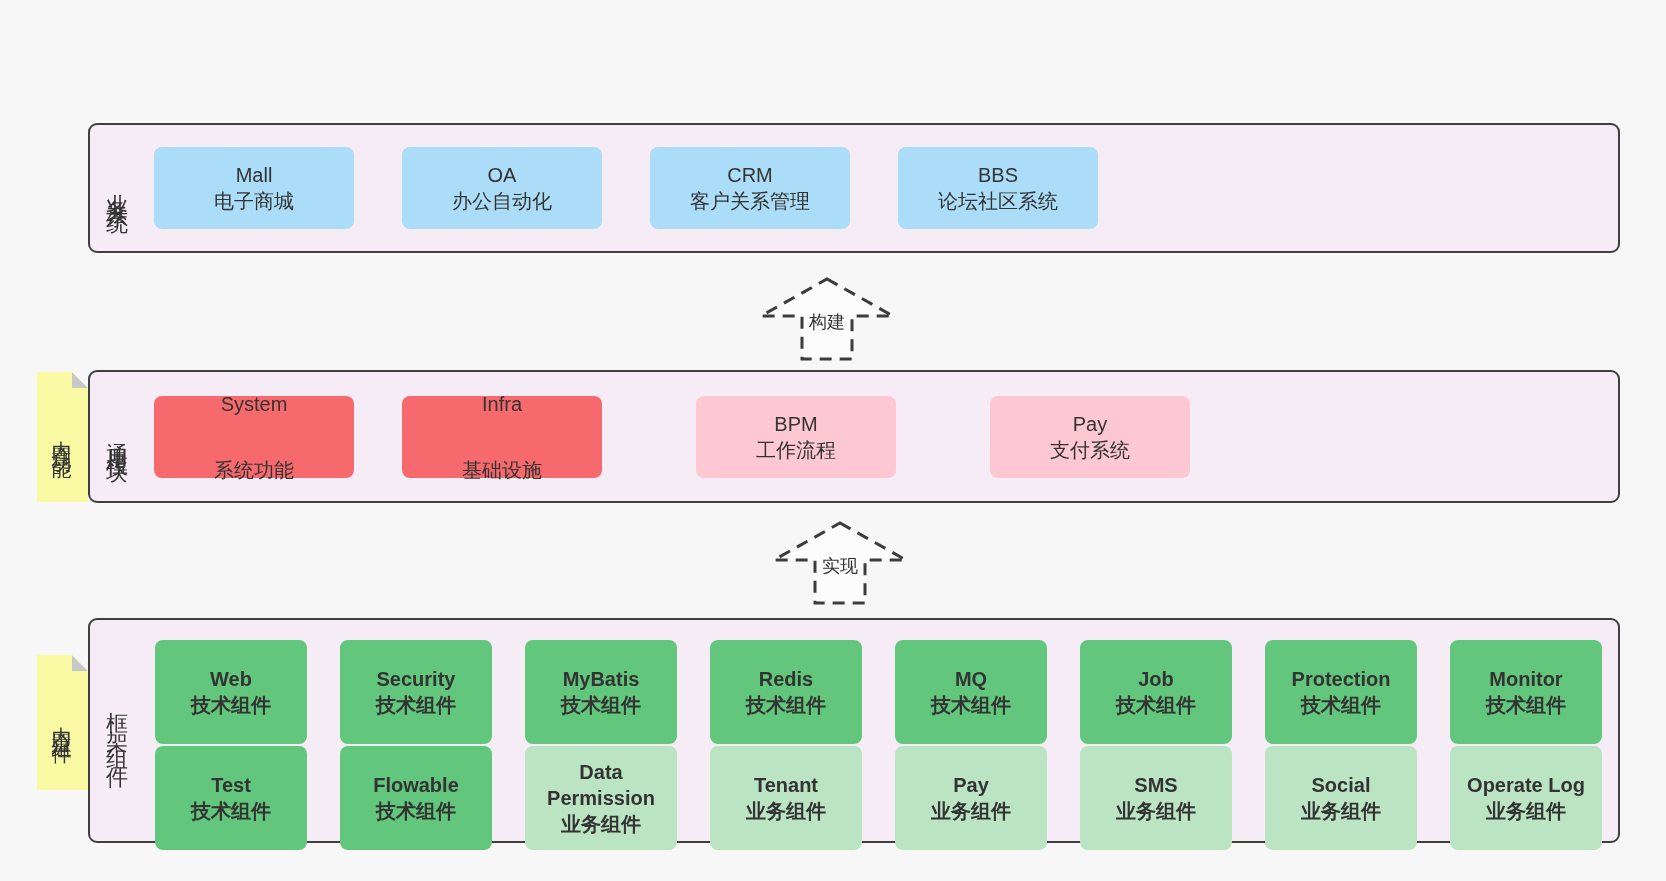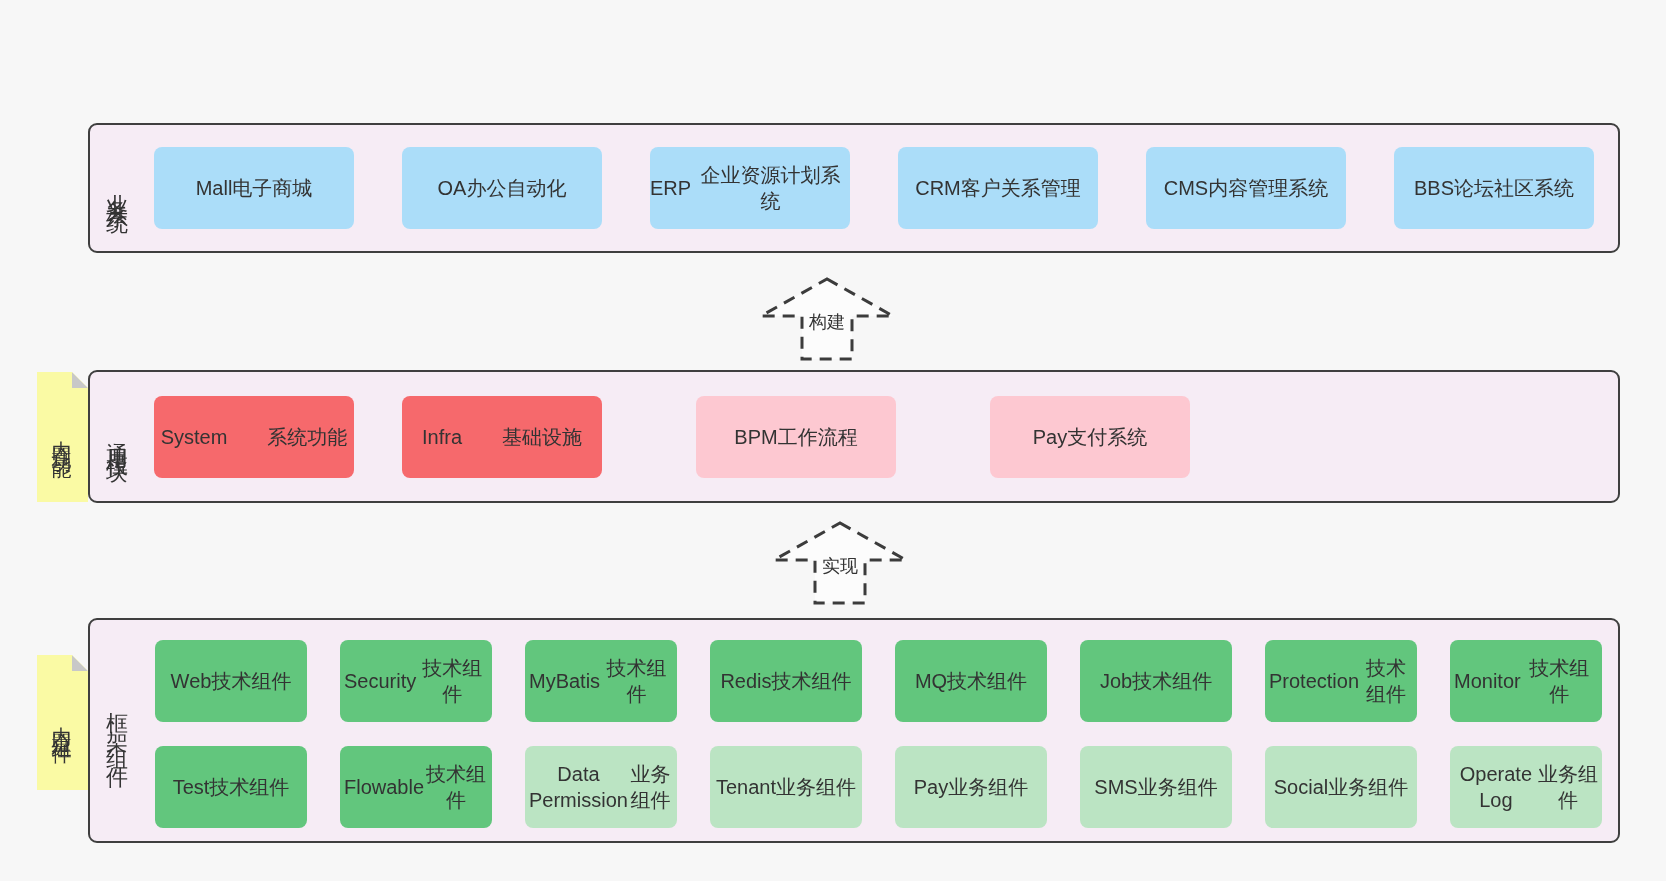--- a/index.html
+++ b/index.html
@@ -14,24 +14,24 @@
   .vlabel{position:absolute;left:12px;top:50%;transform:translateY(-50%);
     writing-mode:vertical-rl;text-orientation:upright;
     font-size:22px;color:#333;white-space:nowrap;}
   .ls-sm{letter-spacing:6px;}
   .ls-lg{letter-spacing:18px;}
 
   .row-boxes{position:absolute;left:64px;top:0;height:100%;display:flex;align-items:center;gap:48px;}
 
   .grid{position:absolute;left:65px;top:20px;display:grid;grid-template-columns:repeat(8,152px);grid-auto-rows:82px;column-gap:33px;row-gap:24px;}
 
-  .box{box-sizing:border-box;display:flex;align-items:center;justify-content:center;
+  .box{box-sizing:border-box;display:flex;flex-direction:column;align-items:center;justify-content:center;
     text-align:center;border-radius:8px;color:#333;}
   .row-boxes .box{width:200px;height:82px;}
-  .grid .box{width:152px;height:82px;padding:4px 4px;}
+  .grid .box{width:152px;height:104px;padding:4px 4px;font-weight:bold;}
   .box .en,.box .cn{font-size:20px;line-height:26px;display:block;}
 
   .v-blue{background:#abddf9;}
   .v-red{background:#f6696c;gap:40px;}
   .v-pink{background:#fdc8d1;margin-left:46px;}
   .v-green{background:#62c67d;}
   .v-lightgreen{background:#bbe4c3;}
 
   .note{position:absolute;left:37px;width:51px;background:#fafaa4;display:flex;
     clip-path:polygon(0 0,calc(100% - 16px) 0,100% 16px,100% 100%,0 100%);}
@@ -59,30 +59,22 @@
     <div class="row-boxes">
       <div class="box v-blue">
         <span class="en">Mall</span>
         <span class="cn">电子商城</span>
       </div>
       <div class="box v-blue">
         <span class="en">OA</span>
         <span class="cn">办公自动化</span>
       </div>
       <div class="box v-blue">
-        <span class="en">ERP</span>
-        <span class="cn">企业资源计划系统</span>
-      </div>
-      <div class="box v-blue">
         <span class="en">CRM</span>
         <span class="cn">客户关系管理</span>
-      </div>
-      <div class="box v-blue">
-        <span class="en">CMS</span>
-        <span class="cn">内容管理系统</span>
       </div>
       <div class="box v-blue">
         <span class="en">BBS</span>
         <span class="cn">论坛社区系统</span>
       </div>
     </div>
   </div>
 
   <div class="arrow arrow-build">
     <svg viewBox="0 0 140 86">

